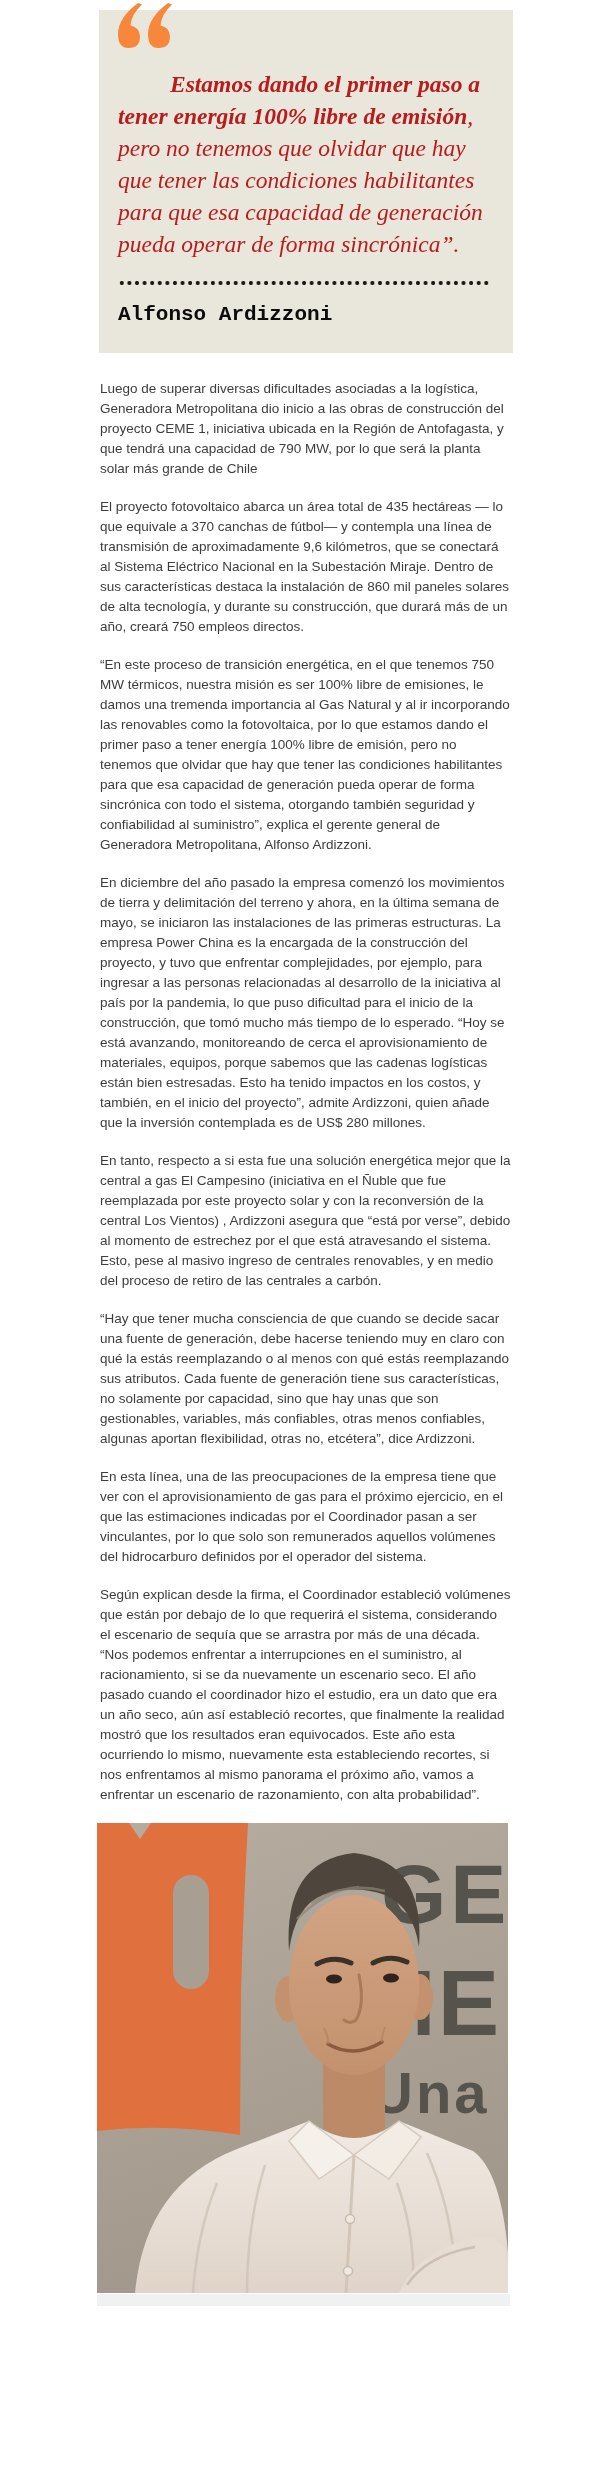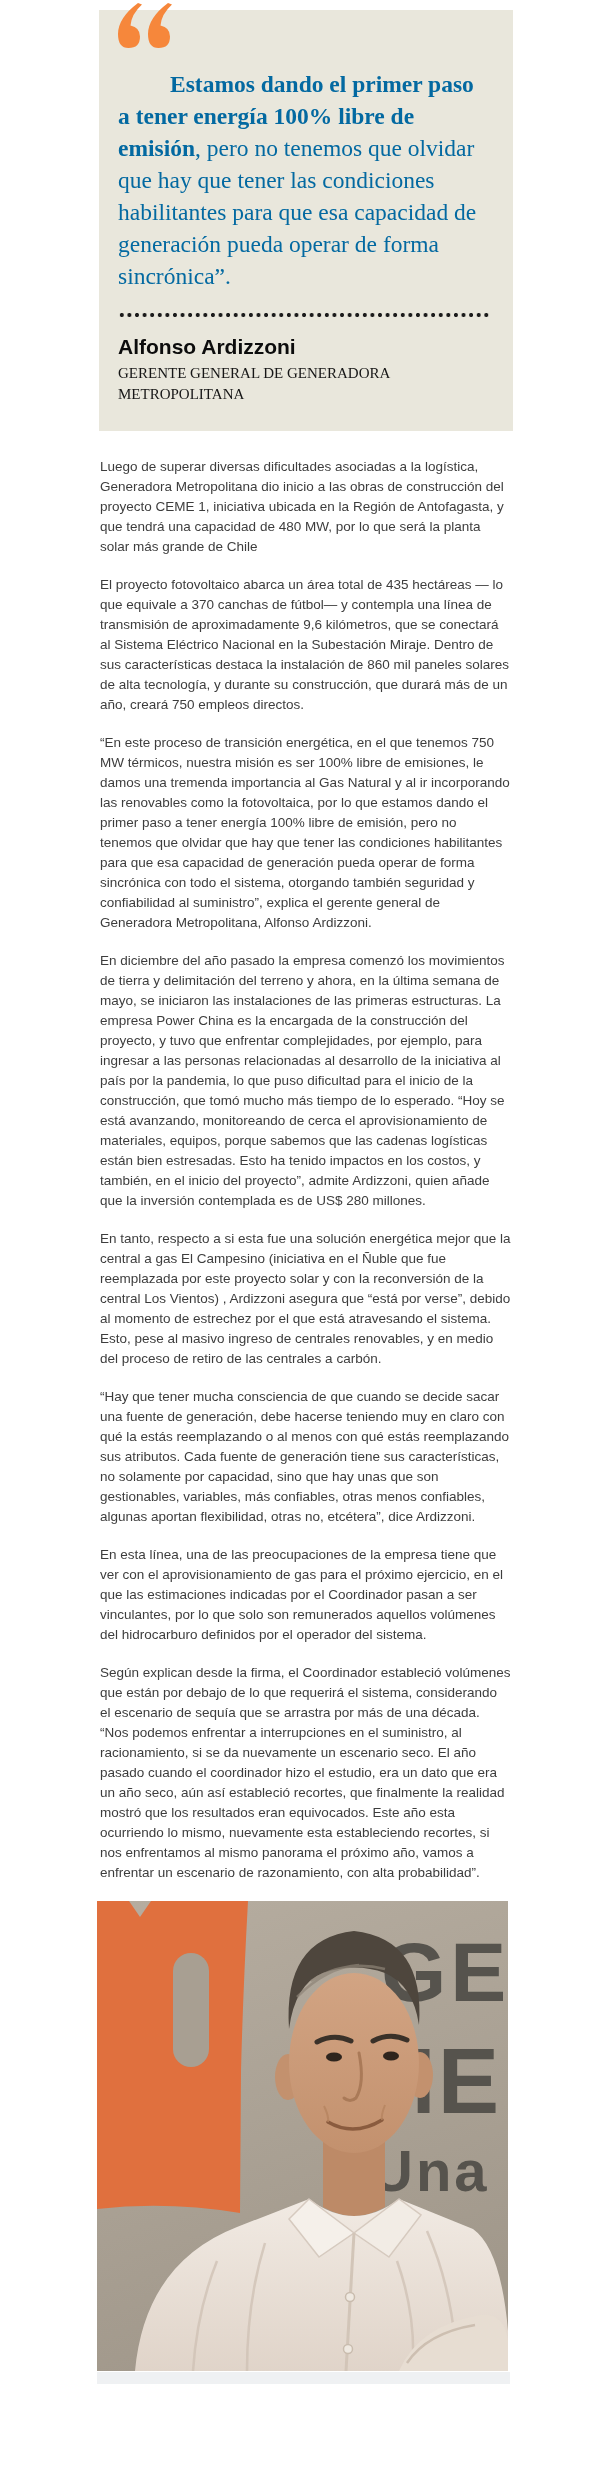--- a/index.html
+++ b/index.html
@@ -20,38 +20,39 @@
   }
   .quote-glyph {
     position: absolute;
     top: -7px;
     left: 16px;
     width: 58px;
     height: 46px;
   }
   .quote-text {
     font-family: "Liberation Serif", serif;
+    font-style: italic;
     font-size: 23.5px;
     line-height: 32px;
-    color: #0369a1;
+    color: #b91c1c;
     text-indent: 52px;
   }
   .quote-text .q-bold { font-weight: bold; }
   .dotted-sep {
     margin-top: 20px;
     height: 6px;
     width: 372px;
     background-image: radial-gradient(circle, #1b1b1b 1.9px, rgba(0,0,0,0) 2.2px);
     background-size: 7.6px 6px;
     background-position: 0 50%;
     background-repeat: repeat-x;
   }
   .quote-author {
     margin-top: 16px;
-    font-family: Liberation Sans, sans-serif;
+    font-family: Liberation Mono, monospace;
     font-weight: bold;
     font-size: 21px;
     line-height: 25px;
     color: #0c0c0c;
   }
   .quote-role {
     margin-top: 4px;
     font-family: "Liberation Serif", serif;
     font-size: 15px;
     line-height: 21px;
@@ -94,25 +95,24 @@
 <section class="quote-card">
   <svg class="quote-glyph" viewBox="0 0 58 46" xmlns="http://www.w3.org/2000/svg" aria-hidden="true">
     <g fill="#f6873b">
       <path d="M23,0 Q3,15 3,31 Q3,45 13.5,45 Q25,45 25,33.5 Q25,24.5 15.5,22.5 Q16.5,11 27,1.5 Z"></path>
       <path d="M53,0 Q33,15 33,31 Q33,45 43.5,45 Q55,45 55,33.5 Q55,24.5 45.5,22.5 Q46.5,11 57,1.5 Z"></path>
     </g>
   </svg>
   <p class="quote-text"><span class="q-bold">Estamos dando el primer paso a tener energía 100% libre de emisión</span><span>, pero no tenemos que olvidar que hay que tener las condiciones habilitantes para que esa capacidad de generación pueda operar de forma sincrónica”.</span></p>
   <div class="dotted-sep"></div>
   <h3 class="quote-author">Alfonso Ardizzoni</h3>
-  <div class="quote-role">GERENTE GENERAL DE GENERADORA METROPOLITANA</div>
 </section>
 
 <article class="article">
-  <p>Luego de superar diversas dificultades asociadas a la logística, Generadora Metropolitana dio inicio a las obras de construcción del proyecto CEME 1, iniciativa ubicada en la Región de Antofagasta, y que tendrá una capacidad de 480 MW, por lo que será la planta solar más grande de Chile</p>
+  <p>Luego de superar diversas dificultades asociadas a la logística, Generadora Metropolitana dio inicio a las obras de construcción del proyecto CEME 1, iniciativa ubicada en la Región de Antofagasta, y que tendrá una capacidad de 790 MW, por lo que será la planta solar más grande de Chile</p>
   <p>El proyecto fotovoltaico abarca un área total de 435 hectáreas — lo que equivale a 370 canchas de fútbol— y contempla una línea de transmisión de aproximadamente 9,6 kilómetros, que se conectará al Sistema Eléctrico Nacional en la Subestación Miraje. Dentro de sus características destaca la instalación de 860 mil paneles solares de alta tecnología, y durante su construcción, que durará más de un año, creará 750 empleos directos.</p>
   <p>“En este proceso de transición energética, en el que tenemos 750 MW térmicos, nuestra misión es ser 100% libre de emisiones, le damos una tremenda importancia al Gas Natural y al ir incorporando las renovables como la fotovoltaica, por lo que estamos dando el primer paso a tener energía 100% libre de emisión, pero no tenemos que olvidar que hay que tener las condiciones habilitantes para que esa capacidad de generación pueda operar de forma sincrónica con todo el sistema, otorgando también seguridad y confiabilidad al suministro”, explica el gerente general de Generadora Metropolitana, Alfonso Ardizzoni.</p>
   <p>En diciembre del año pasado la empresa comenzó los movimientos de tierra y delimitación del terreno y ahora, en la última semana de mayo, se iniciaron las instalaciones de las primeras estructuras. La empresa Power China es la encargada de la construcción del proyecto, y tuvo que enfrentar complejidades, por ejemplo, para ingresar a las personas relacionadas al desarrollo de la iniciativa al país por la pandemia, lo que puso dificultad para el inicio de la construcción, que tomó mucho más tiempo de lo esperado. “Hoy se está avanzando, monitoreando de cerca el aprovisionamiento de materiales, equipos, porque sabemos que las cadenas logísticas están bien estresadas. Esto ha tenido impactos en los costos, y también, en el inicio del proyecto”, admite Ardizzoni, quien añade que la inversión contemplada es de US$ 280 millones.</p>
   <p>En tanto, respecto a si esta fue una solución energética mejor que la central a gas El Campesino (iniciativa en el Ñuble que fue reemplazada por este proyecto solar y con la reconversión de la central Los Vientos) , Ardizzoni asegura que “está por verse”, debido al momento de estrechez por el que está atravesando el sistema. Esto, pese al masivo ingreso de centrales renovables, y en medio del proceso de retiro de las centrales a carbón.</p>
   <p>“Hay que tener mucha consciencia de que cuando se decide sacar una fuente de generación, debe hacerse teniendo muy en claro con qué la estás reemplazando o al menos con qué estás reemplazando sus atributos. Cada fuente de generación tiene sus características, no solamente por capacidad, sino que hay unas que son gestionables, variables, más confiables, otras menos confiables, algunas aportan flexibilidad, otras no, etcétera”, dice Ardizzoni.</p>
   <p>En esta línea, una de las preocupaciones de la empresa tiene que ver con el aprovisionamiento de gas para el próximo ejercicio, en el que las estimaciones indicadas por el Coordinador pasan a ser vinculantes, por lo que solo son remunerados aquellos volúmenes del hidrocarburo definidos por el operador del sistema.</p>
   <p>Según explican desde la firma, el Coordinador estableció volúmenes que están por debajo de lo que requerirá el sistema, considerando el escenario de sequía que se arrastra por más de una década. “Nos podemos enfrentar a interrupciones en el suministro, al racionamiento, si se da nuevamente un escenario seco. El año pasado cuando el coordinador hizo el estudio, era un dato que era un año seco, aún así estableció recortes, que finalmente la realidad mostró que los resultados eran equivocados. Este año esta ocurriendo lo mismo, nuevamente esta estableciendo recortes, si nos enfrentamos al mismo panorama el próximo año, vamos a enfrentar un escenario de razonamiento, con alta probabilidad”.</p>
 </article>
 
 <figure class="photo-figure">

